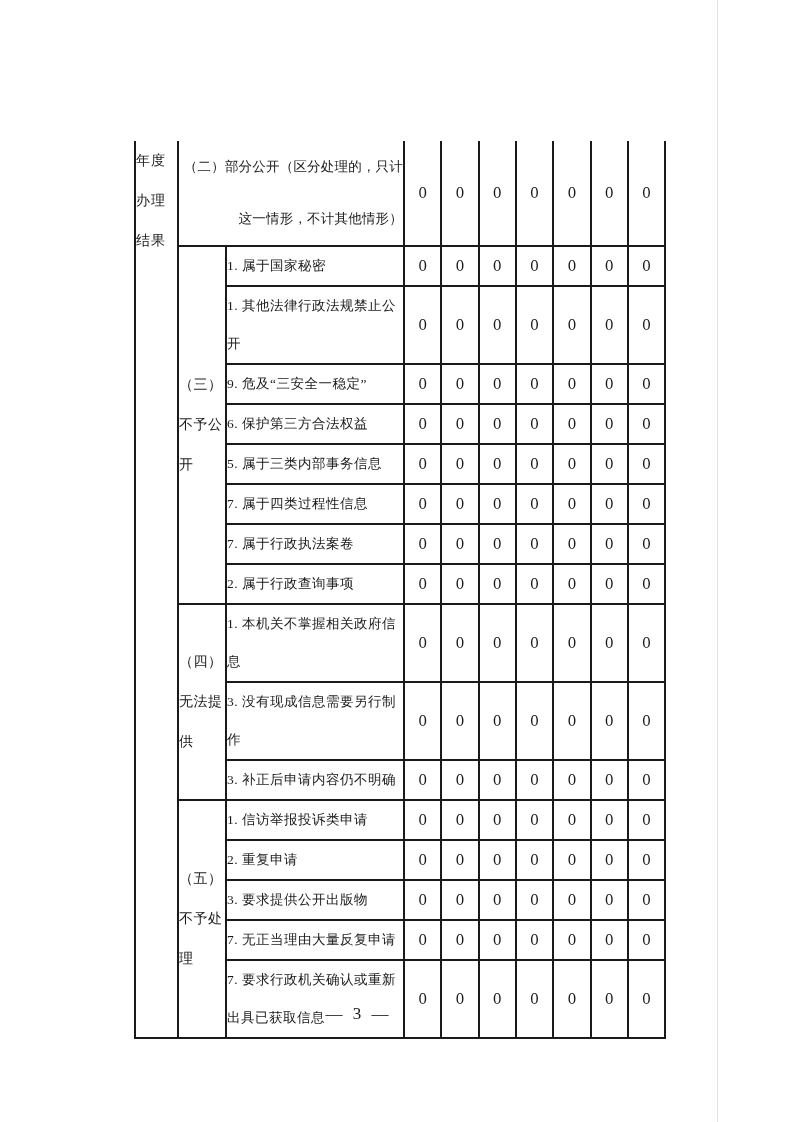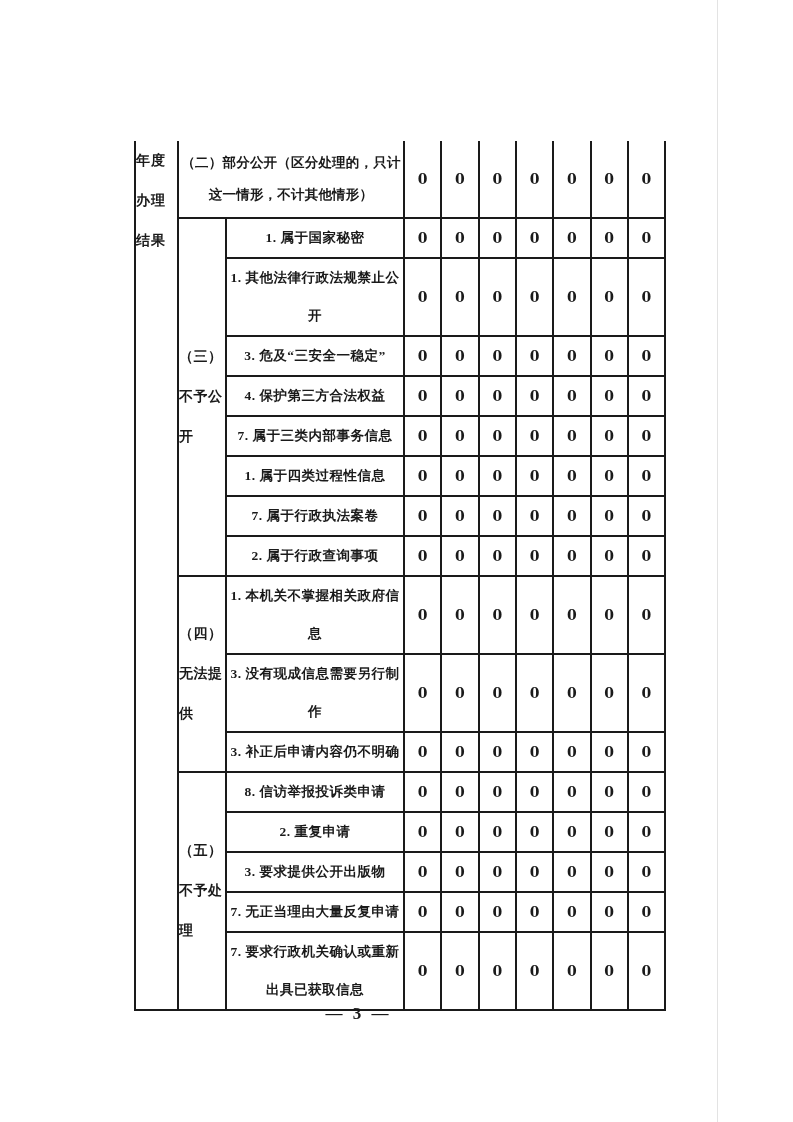--- a/index.html
+++ b/index.html
@@ -9,21 +9,20 @@
   }
   .page {
     position: relative;
     width: 717px;
     height: 1122px;
     background: #ffffff;
     outline: 1px solid #e3e3e3;
     font-family: "Liberation Serif", "DejaVu Serif", serif;
     color: #1a1a1a;
     overflow: hidden;
-    font-weight: bold;
   }
   table.report {
     position: absolute;
     left: 134px;
     top: 141px;
     width: 530px;
     border-collapse: collapse;
     table-layout: fixed;
     border-top: none;
   }
@@ -50,30 +49,30 @@
     vertical-align: middle;
     text-align: left;
     padding-left: 3px;
     font-size: 14px;
     line-height: 40px;
     letter-spacing: 0.5px;
     white-space: pre;
   }
   td.merged {
     vertical-align: middle;
-    text-align: center;
+    text-align: right;
     padding-left: 4px;
     font-size: 13.5px;
-    line-height: 32px;
+    line-height: 52px;
     letter-spacing: 0.2px;
     white-space: pre;
   }
   td.item {
     vertical-align: middle;
-    text-align: center;
+    text-align: left;
     padding-left: 5px;
     font-size: 13.5px;
     line-height: 38px;
     letter-spacing: 0.5px;
     white-space: pre;
   }
   td.val {
     vertical-align: middle;
     text-align: center;
     font-size: 14px;
@@ -141,51 +140,51 @@
 开</td>
       <td class="val">0</td>
           <td class="val">0</td>
           <td class="val">0</td>
           <td class="val">0</td>
           <td class="val">0</td>
           <td class="val">0</td>
           <td class="val">0</td>
         </tr>
       <tr class="sgl">
-        <td class="item">3. 危及“三安全一稳定”</td>
-      <td class="val">0</td>
-          <td class="val">0</td>
-          <td class="val">0</td>
-          <td class="val">0</td>
-          <td class="val">0</td>
-          <td class="val">0</td>
-          <td class="val">0</td>
-        </tr>
-      <tr class="sgl">
-        <td class="item">4. 保护第三方合法权益</td>
-      <td class="val">0</td>
-          <td class="val">0</td>
-          <td class="val">0</td>
-          <td class="val">0</td>
-          <td class="val">0</td>
-          <td class="val">0</td>
-          <td class="val">0</td>
-        </tr>
-      <tr class="sgl">
-        <td class="item">7. 属于三类内部事务信息</td>
-      <td class="val">0</td>
-          <td class="val">0</td>
-          <td class="val">0</td>
-          <td class="val">0</td>
-          <td class="val">0</td>
-          <td class="val">0</td>
-          <td class="val">0</td>
-        </tr>
-      <tr class="sgl">
-        <td class="item">1. 属于四类过程性信息</td>
+        <td class="item">9. 危及“三安全一稳定”</td>
+      <td class="val">0</td>
+          <td class="val">0</td>
+          <td class="val">0</td>
+          <td class="val">0</td>
+          <td class="val">0</td>
+          <td class="val">0</td>
+          <td class="val">0</td>
+        </tr>
+      <tr class="sgl">
+        <td class="item">6. 保护第三方合法权益</td>
+      <td class="val">0</td>
+          <td class="val">0</td>
+          <td class="val">0</td>
+          <td class="val">0</td>
+          <td class="val">0</td>
+          <td class="val">0</td>
+          <td class="val">0</td>
+        </tr>
+      <tr class="sgl">
+        <td class="item">5. 属于三类内部事务信息</td>
+      <td class="val">0</td>
+          <td class="val">0</td>
+          <td class="val">0</td>
+          <td class="val">0</td>
+          <td class="val">0</td>
+          <td class="val">0</td>
+          <td class="val">0</td>
+        </tr>
+      <tr class="sgl">
+        <td class="item">7. 属于四类过程性信息</td>
       <td class="val">0</td>
           <td class="val">0</td>
           <td class="val">0</td>
           <td class="val">0</td>
           <td class="val">0</td>
           <td class="val">0</td>
           <td class="val">0</td>
         </tr>
       <tr class="sgl">
         <td class="item">7. 属于行政执法案卷</td>
@@ -239,21 +238,21 @@
           <td class="val">0</td>
           <td class="val">0</td>
           <td class="val">0</td>
           <td class="val">0</td>
           <td class="val">0</td>
         </tr>
       <tr class="sgl">
         <td class="group" rowspan="5">（五）
 不予处
 理</td>
-        <td class="item">8. 信访举报投诉类申请</td>
+        <td class="item">1. 信访举报投诉类申请</td>
       <td class="val">0</td>
           <td class="val">0</td>
           <td class="val">0</td>
           <td class="val">0</td>
           <td class="val">0</td>
           <td class="val">0</td>
           <td class="val">0</td>
         </tr>
       <tr class="sgl">
         <td class="item">2. 重复申请</td>

